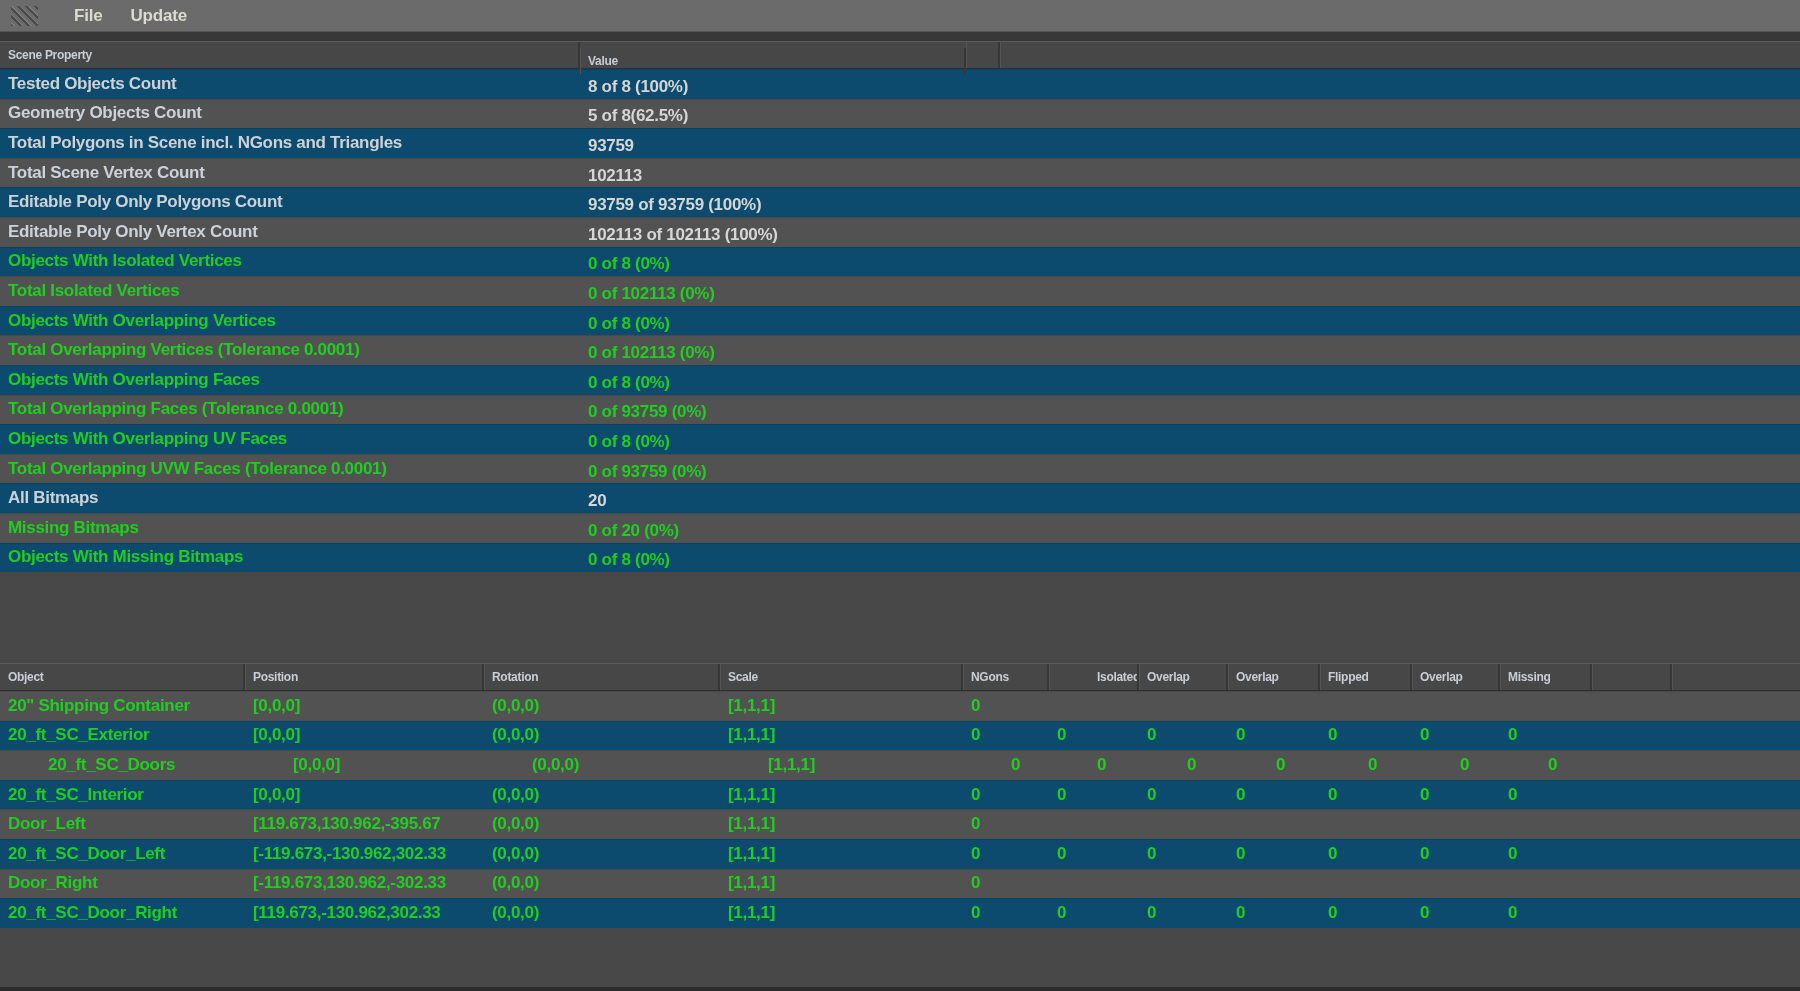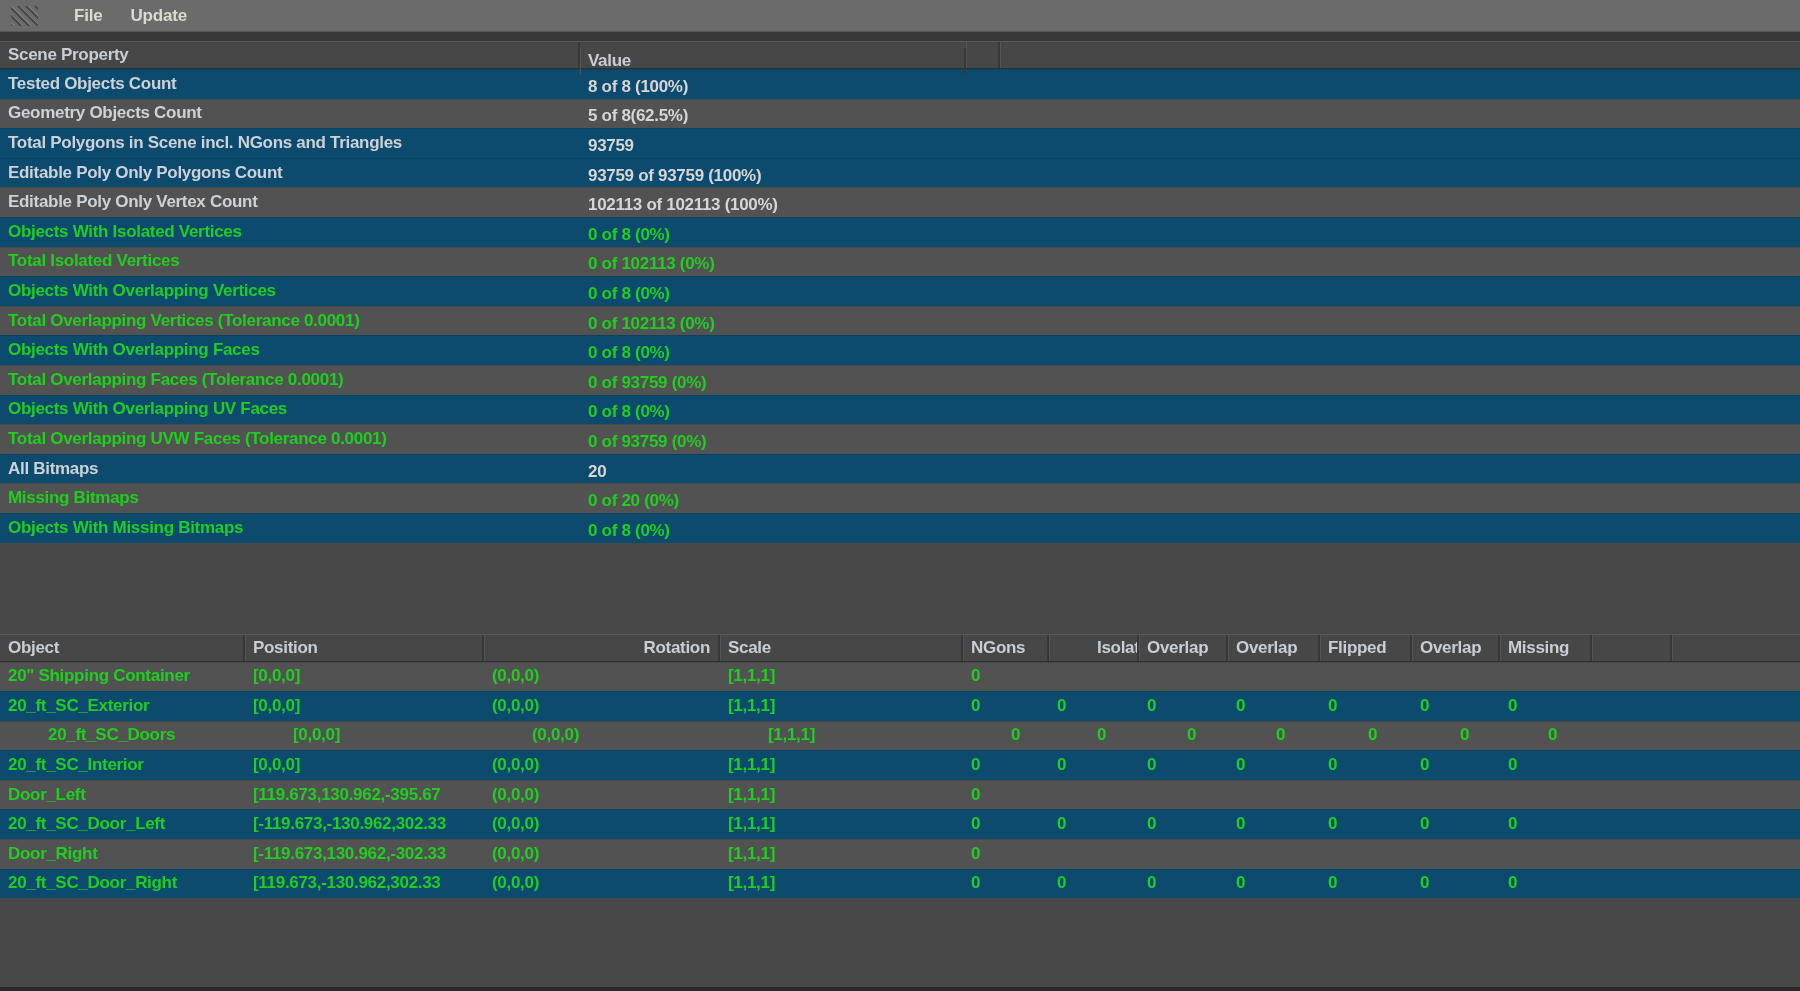--- a/index.html
+++ b/index.html
@@ -32,21 +32,21 @@
 
   
   .hrow{
     display:flex;height:28px;box-sizing:border-box;
     background:#474747;
     border-top:1px solid #5a5a5a;
     border-bottom:1px solid #2f2f2f;
   }
   .hcell{
     box-sizing:border-box;height:100%;
-    color:#c9ced4;font-weight:bold;font-size:17px;letter-spacing:-0.3px;
+    color:#c9ced4;font-weight:bold;font-size:12px;letter-spacing:-0.3px;
     line-height:26px;padding:0 8px;
     white-space:nowrap;overflow:hidden;
     border-right:2px solid #373737;
     box-shadow:inset 1px 0 0 #555555;
   }
   .hcell:first-child{box-shadow:none;}
   .hcell:last-child{border-right:none;}
   .trow{
     display:flex;height:29.6px;box-sizing:border-box;align-items:center;
     box-shadow:inset 0 1px 0 rgba(0,0,0,0.10);
@@ -97,20 +97,24 @@
           <div class="tcell c-val txt-normal">8 of 8 (100%)</div>
         </div>
         <div class="trow light">
           <div class="tcell c-prop txt-prop">Geometry Objects Count</div>
           <div class="tcell c-val txt-normal">5 of 8(62.5%)</div>
         </div>
         <div class="trow dark">
           <div class="tcell c-prop txt-prop">Total Polygons in Scene incl. NGons and Triangles</div>
           <div class="tcell c-val txt-normal">93759</div>
         </div>
+        <div class="trow light">
+          <div class="tcell c-prop txt-prop">Total Scene Vertex Count</div>
+          <div class="tcell c-val txt-normal">102113</div>
+        </div>
         <div class="trow dark">
           <div class="tcell c-prop txt-prop">Editable Poly Only Polygons Count</div>
           <div class="tcell c-val txt-normal">93759 of 93759 (100%)</div>
         </div>
         <div class="trow light">
           <div class="tcell c-prop txt-prop">Editable Poly Only Vertex Count</div>
           <div class="tcell c-val txt-normal">102113 of 102113 (100%)</div>
         </div>
         <div class="trow dark">
           <div class="tcell c-prop txt-ok">Objects With Isolated Vertices</div>
@@ -158,21 +162,21 @@
         </div>
       </div>
   </div>
 
   <div class="gap"></div>
 
   <div>
     <div class="hrow" id="t2-header">
         <div class="hcell" style="width: 245px;">Object</div>
         <div class="hcell" style="width: 239px;">Position</div>
-        <div class="hcell" style="width: 236px; text-align: right;">Rotation</div>
+        <div class="hcell" style="width: 236px;">Rotation</div>
         <div class="hcell" style="width: 243px;">Scale</div>
         <div class="hcell" style="width: 86px;">NGons</div>
         <div class="hcell" style="width: 90px; padding-left: 48px;">Isolated</div>
         <div class="hcell" style="width: 89px;">Overlap</div>
         <div class="hcell" style="width: 92px;">Overlap</div>
         <div class="hcell" style="width: 92px;">Flipped</div>
         <div class="hcell" style="width: 88px;">Overlap</div>
         <div class="hcell" style="width: 92px;">Missing</div>
         <div class="hcell" style="width: 80px;"></div>
         <div class="hcell" style="width: 128px; flex: 1 1 0%;"></div>

